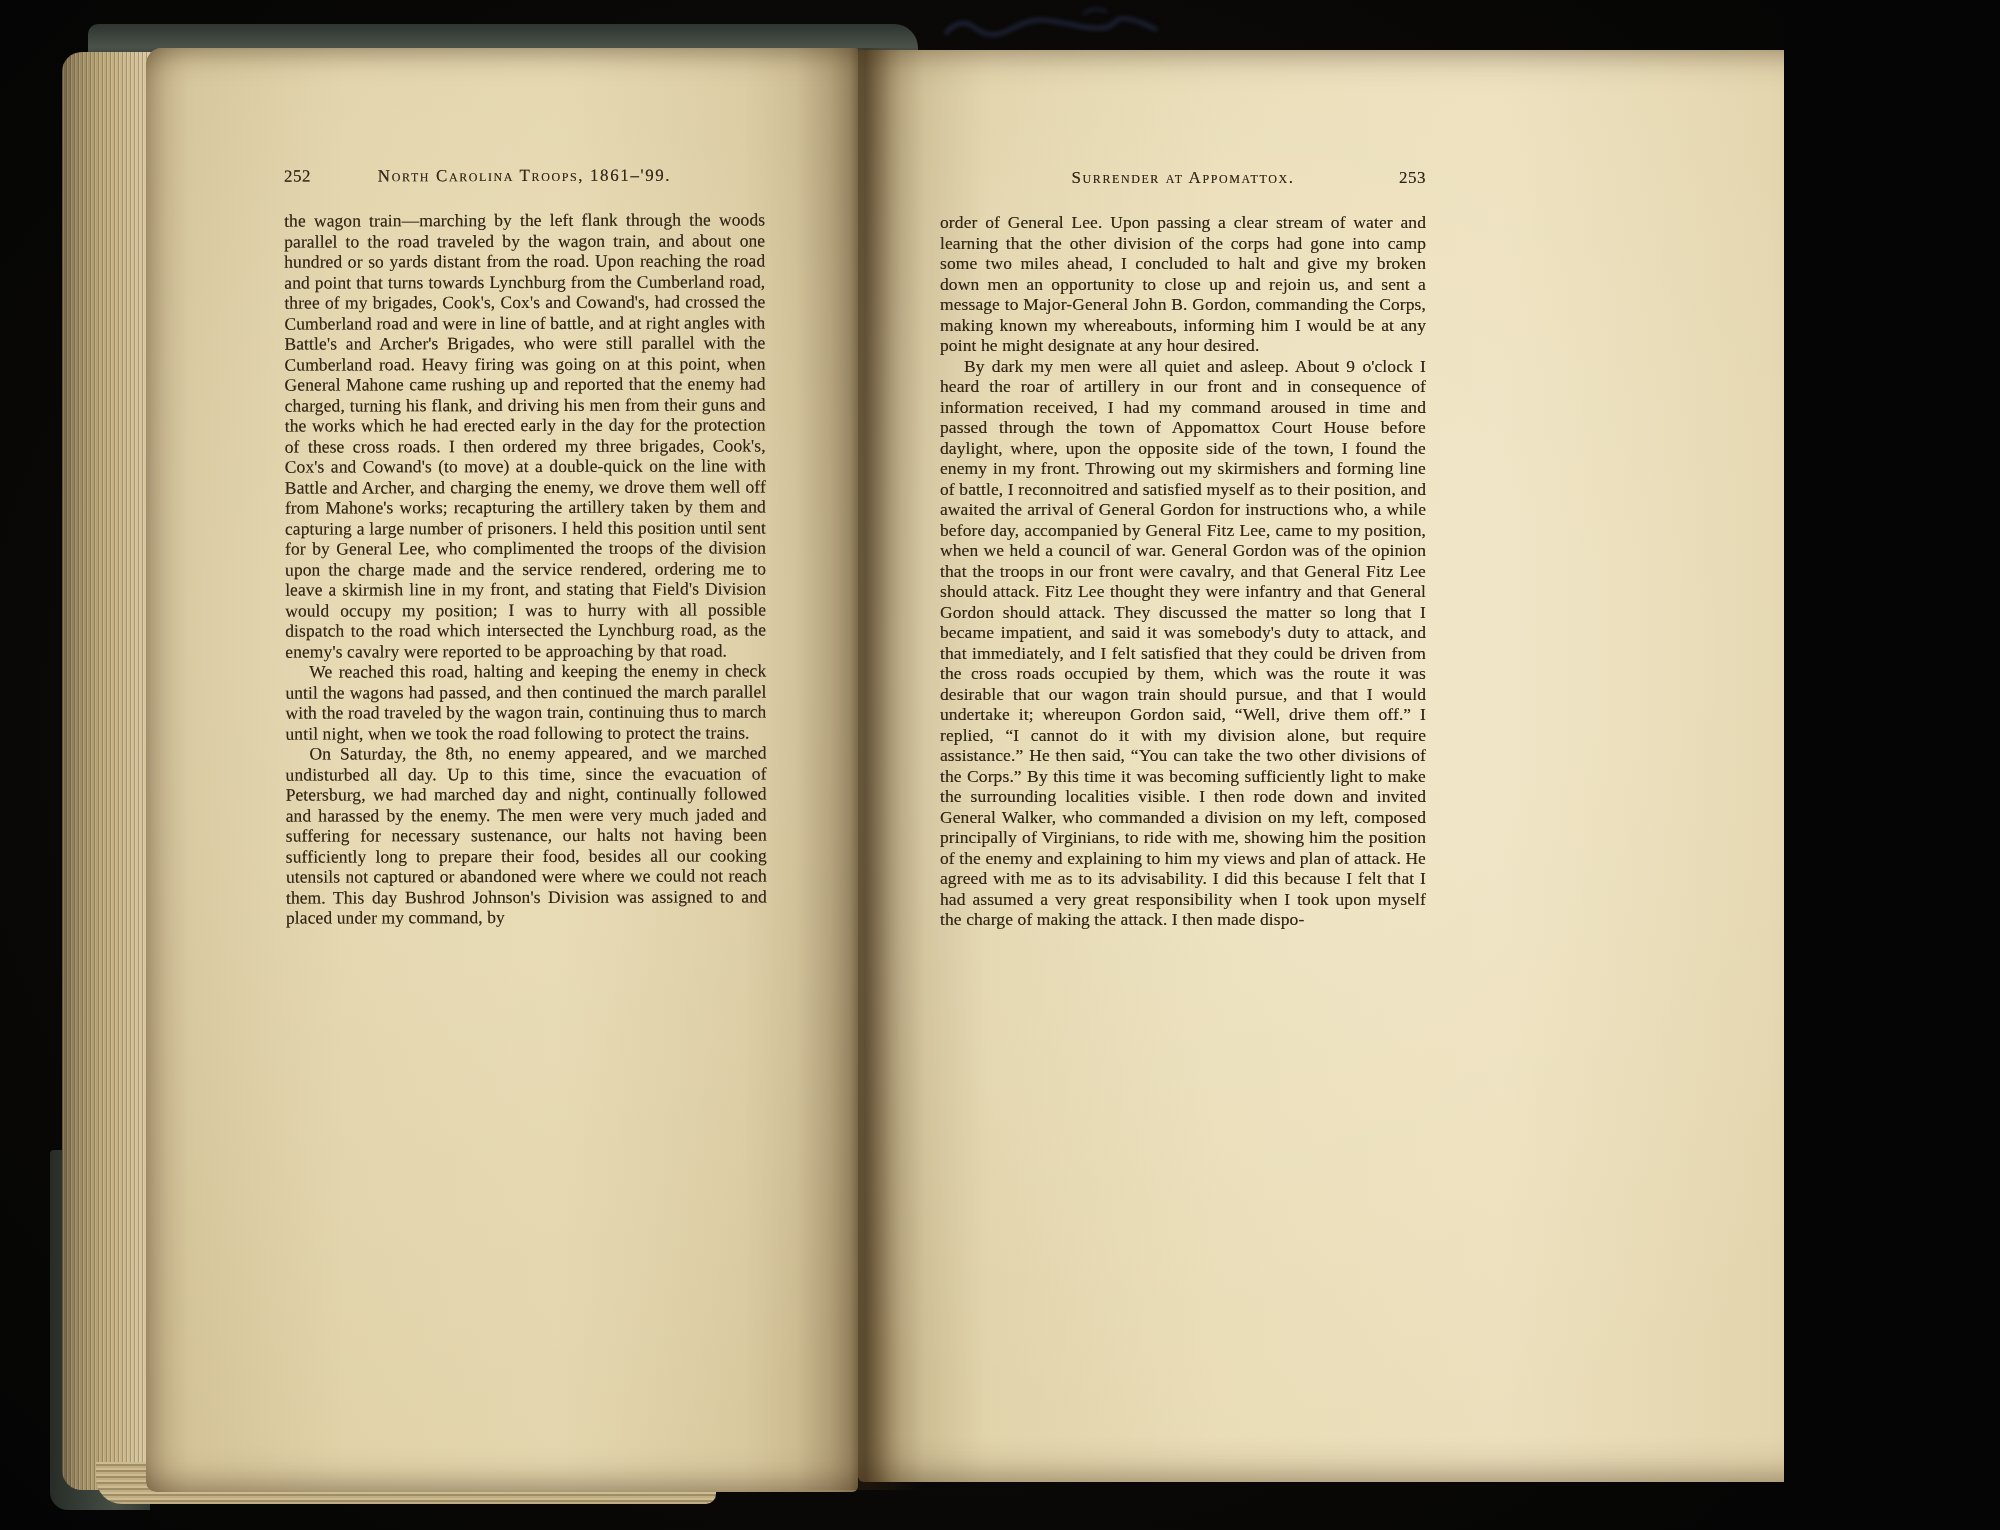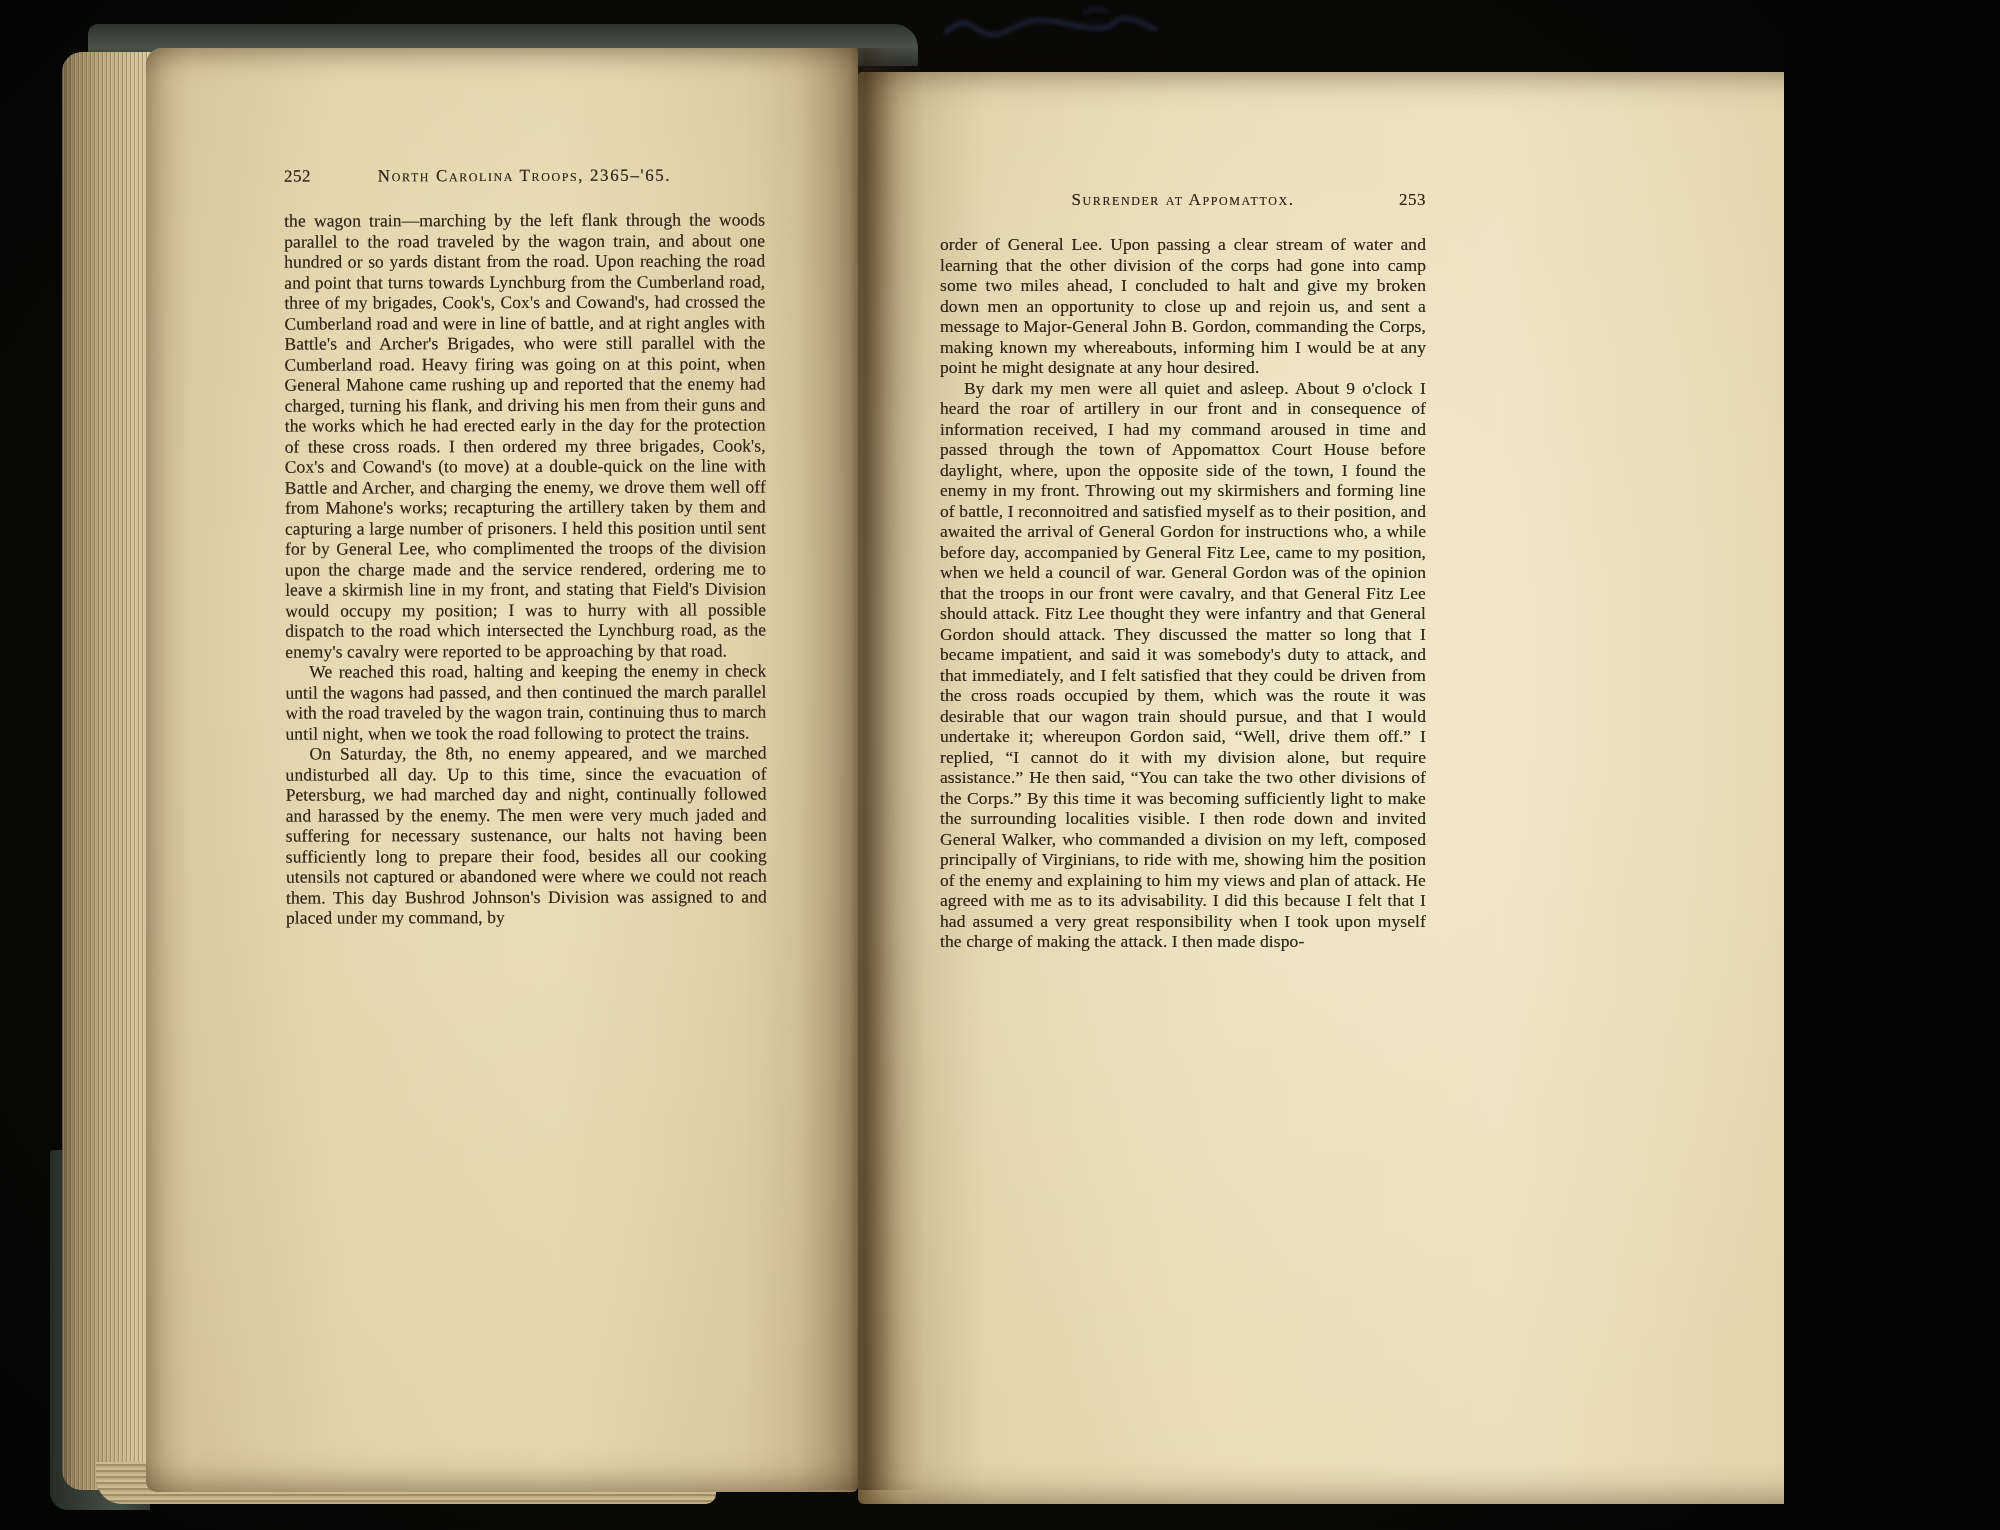--- a/index.html
+++ b/index.html
@@ -58,21 +58,21 @@
       radial-gradient(120% 90% at 45% 40%, rgba(255, 250, 228, 0.28), rgba(0,0,0,0) 70%),
       linear-gradient(90deg, #c3b085 0%, #d4c398 6%, #e0d1a7 28%, #e3d5ac 58%, #d9c99f 84%, #c4b288 96%, #a9976f 100%);
     border-radius: 16px 3px 6px 10px;
     box-shadow:
       inset 0 20px 30px -18px rgba(70, 50, 25, 0.55),
       inset 0 -26px 32px -20px rgba(70, 50, 25, 0.5),
       inset 26px 0 42px -26px rgba(60, 40, 20, 0.38);
   }
 
   .page-right {
-    left: 858px; top: 72px; width: 1074px; height: 1432px;
+    left: 858px; top: 50px; width: 1074px; height: 1432px;
     background:
       radial-gradient(100% 80% at 40% 42%, rgba(255, 252, 236, 0.3), rgba(0,0,0,0) 72%),
       linear-gradient(90deg, #7c6a47 0%, #9e8960 1.5%, #c7b68c 4%, #e1d3aa 12%, #e9dcb6 34%, #ecdfbc 60%, #e3d5ad 85%, #d3c297 96%, #baa980 100%);
     border-radius: 4px 18px 18px 6px;
     box-shadow:
       inset 0 22px 32px -20px rgba(70, 50, 25, 0.5),
       inset 0 -28px 34px -22px rgba(70, 50, 25, 0.46),
       inset -24px 0 40px -26px rgba(60, 40, 20, 0.3);
   }
 
@@ -131,21 +131,21 @@
 
   <div class="cover-top"></div>
   <div class="cover-bottom-left"></div>
   <div class="page-stack"></div>
   <div class="stack-bottom"></div>
 
   <section class="page page-left">
     <div class="textcol">
       <header class="running-head">
         <span class="pn pn-left">252</span>
-        <span class="rt">North Carolina Troops, 2365–'65.</span>
+        <span class="rt">North Carolina Troops, 1861–'99.</span>
       </header>
       <p class="noindent">the wagon train—marching by the left flank through the woods parallel to the road traveled by the wagon train, and about one hundred or so yards distant from the road. Upon reaching the road and point that turns towards Lynchburg from the Cumberland road, three of my brigades, Cook's, Cox's and Cowand's, had crossed the Cumberland road and were in line of battle, and at right angles with Battle's and Archer's Brigades, who were still parallel with the Cumberland road. Heavy firing was going on at this point, when General Mahone came rushing up and reported that the enemy had charged, turning his flank, and driving his men from their guns and the works which he had erected early in the day for the protection of these cross roads. I then ordered my three brigades, Cook's, Cox's and Cowand's (to move) at a double-quick on the line with Battle and Archer, and charging the enemy, we drove them well off from Mahone's works; recapturing the artillery taken by them and capturing a large number of prisoners. I held this position until sent for by General Lee, who complimented the troops of the division upon the charge made and the service rendered, ordering me to leave a skirmish line in my front, and stating that Field's Division would occupy my position; I was to hurry with all possible dispatch to the road which intersected the Lynchburg road, as the enemy's cavalry were reported to be approaching by that road.</p>
       <p>We reached this road, halting and keeping the enemy in check until the wagons had passed, and then continued the march parallel with the road traveled by the wagon train, continuing thus to march until night, when we took the road following to protect the trains.</p>
       <p>On Saturday, the 8th, no enemy appeared, and we marched undisturbed all day. Up to this time, since the evacuation of Petersburg, we had marched day and night, continually followed and harassed by the enemy. The men were very much jaded and suffering for necessary sustenance, our halts not having been sufficiently long to prepare their food, besides all our cooking utensils not captured or abandoned were where we could not reach them. This day Bushrod Johnson's Division was assigned to and placed under my command, by</p>
     </div>
   </section>
 
   <section class="page page-right">
     <div class="textcol">
       <header class="running-head">

